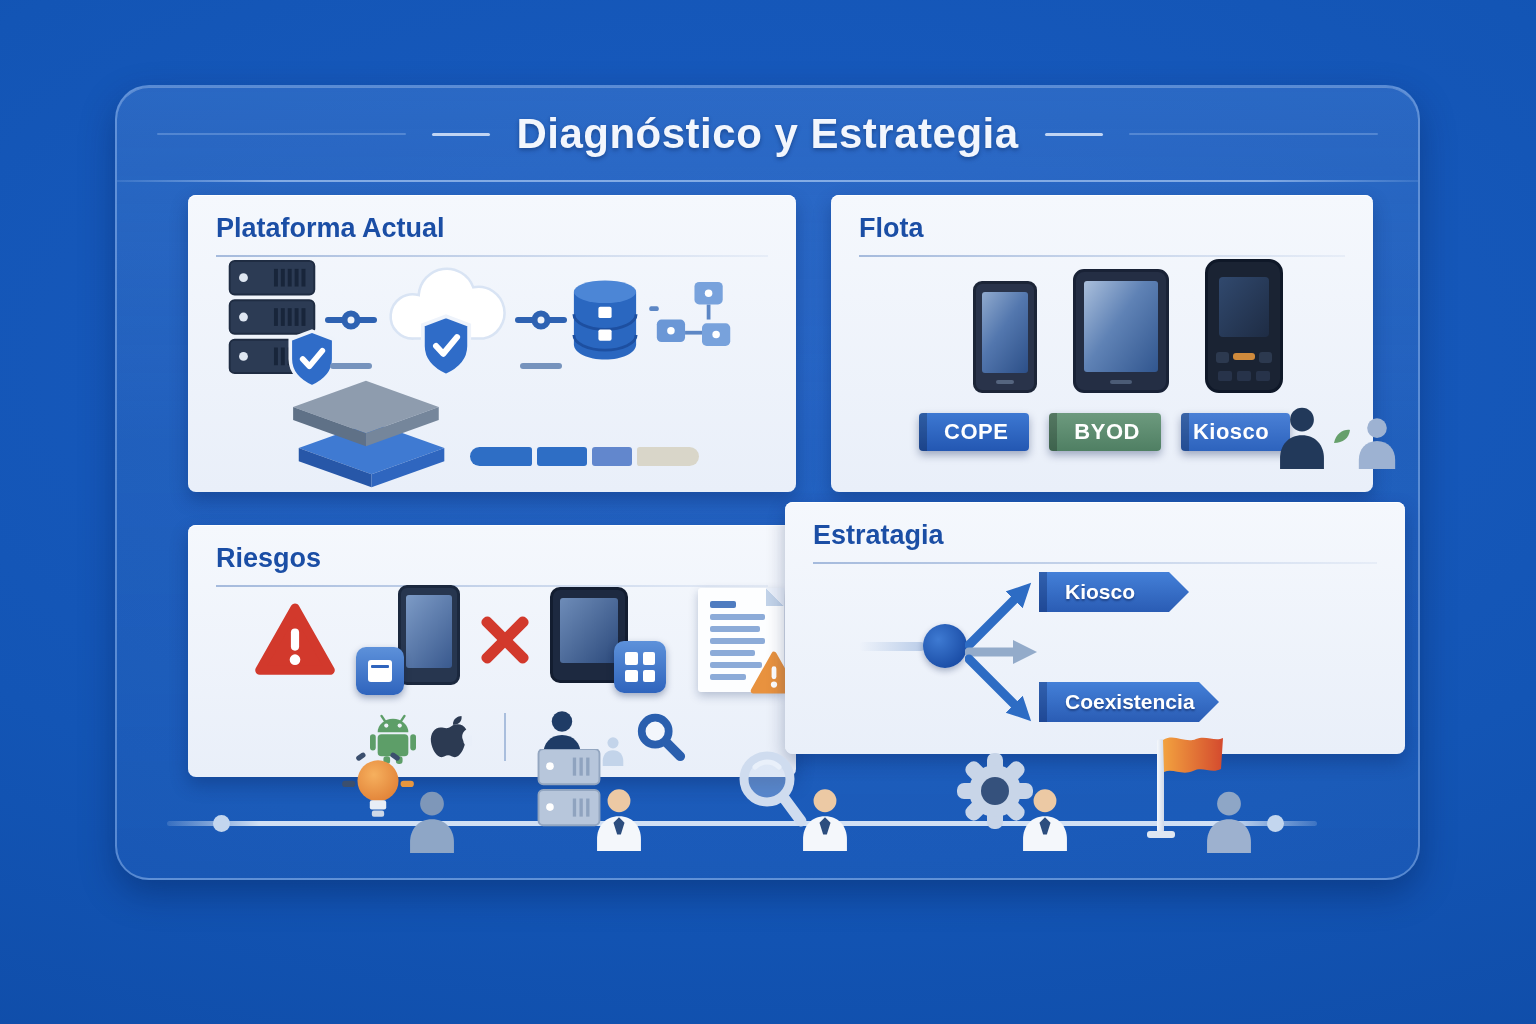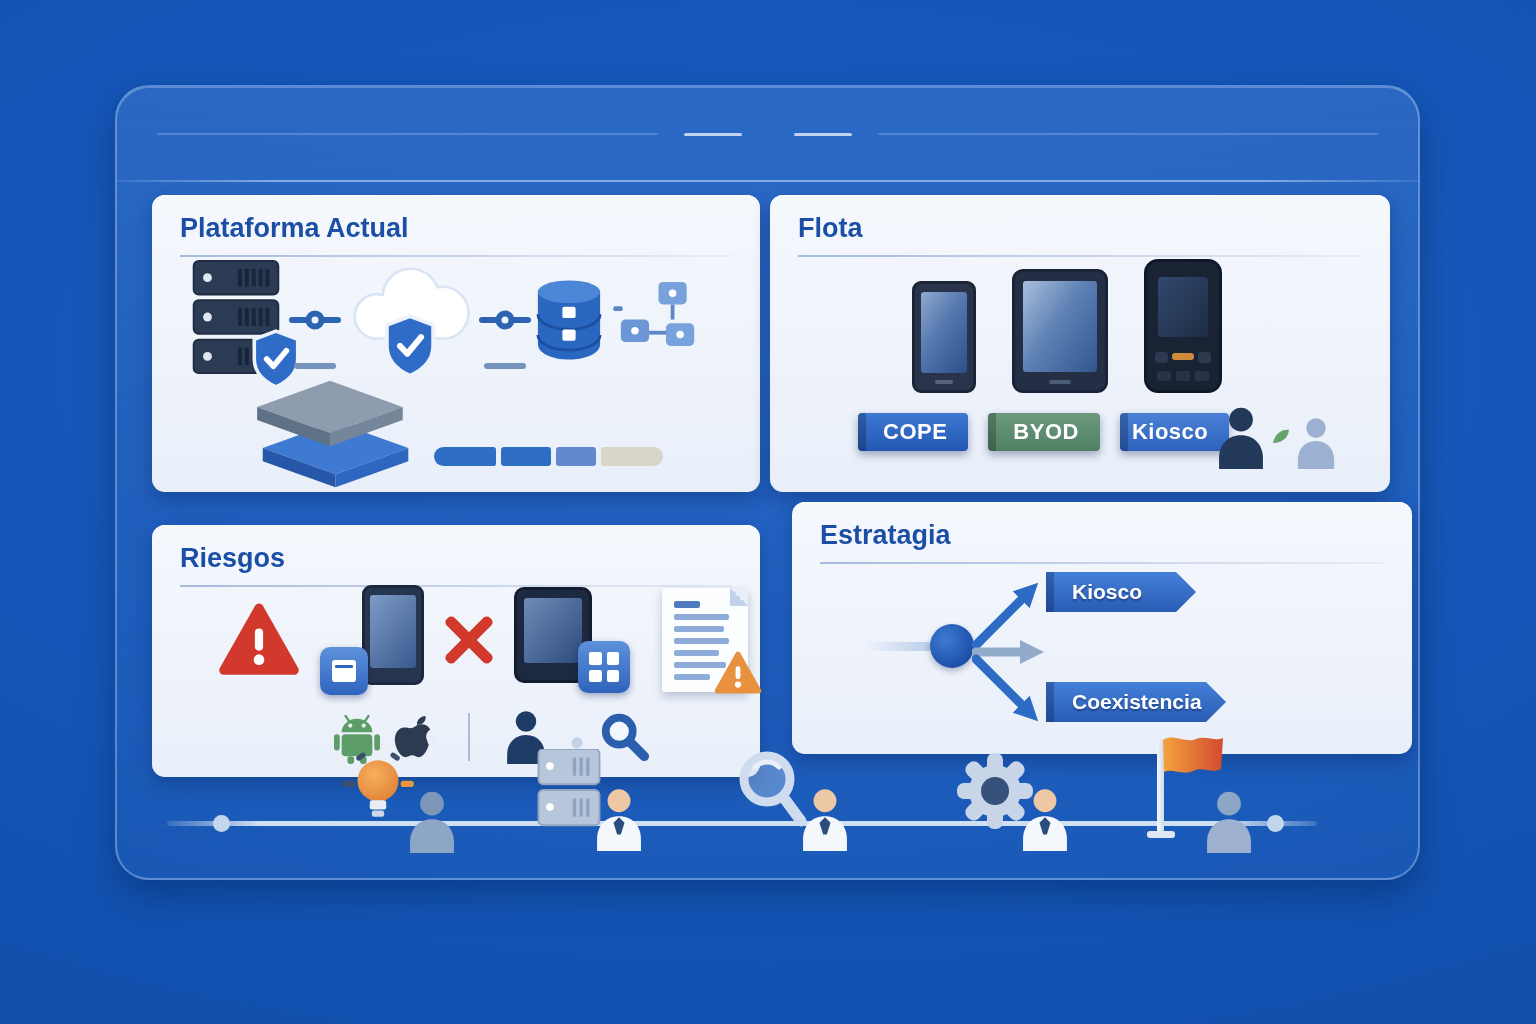--- a/index.html
+++ b/index.html
@@ -13,25 +13,25 @@
   
   .title-row{position:absolute;left:40px;right:40px;top:0;height:94px;display:flex;align-items:center;}
   .edge-line{flex:1;height:2px;background:rgba(190,215,250,.28);border-radius:2px;}
   .title-dash{width:58px;height:3px;background:rgba(218,232,252,.85);border-radius:2px;margin:0 26px;}
   .main-title{font-size:42px;font-weight:700;color:#f2f6fd;letter-spacing:.5px;
     text-shadow:0 2px 4px rgba(2,24,70,.4);white-space:nowrap;}
   .title-divider{position:absolute;left:0;right:0;top:93px;height:2px;
     background:linear-gradient(90deg, rgba(190,215,250,.12), rgba(205,228,255,.55) 12%, rgba(205,228,255,.55) 88%, rgba(190,215,250,.12));}
   
   .panel{position:absolute;background:linear-gradient(180deg,#f5f8fd 0%,#e9eff9 100%);
-    border-radius:13px;box-shadow:0 8px 18px rgba(6,28,80,.30), inset 0 1px 0 #fff;}
+    border-radius:8px;box-shadow:0 8px 18px rgba(6,28,80,.30), inset 0 1px 0 #fff;margin-left:36px;}
   .panel-plataforma{left:35px;top:108px;width:608px;height:297px;}
-  .panel-flota{left:653px;top:108px;width:620px;height:297px;}
+  .panel-flota{left:678px;top:108px;width:542px;height:297px;}
   .panel-riesgos{left:35px;top:438px;width:608px;height:252px;}
-  .panel-estrategia{left:675px;top:415px;width:620px;height:252px;}
+  .panel-estrategia{left:632px;top:415px;width:620px;height:252px;}
   .panel-head{padding:18px 28px 0;font-size:27px;font-weight:700;color:#1b4ea5;}
   .panel-head-line{margin:11px 28px 0;height:2px;
     background:linear-gradient(90deg, rgba(40,90,170,.38), rgba(40,90,170,.06));}
   
   .flow-row{position:absolute;left:38px;top:64px;display:flex;align-items:center;}
   .srv{position:relative;width:96px;height:122px;}
   .shield-sm{position:absolute;}
   .link{position:relative;width:52px;height:6px;background:#2e62b2;border-radius:3px;margin:0 3px;}
   .link .ring{position:absolute;left:50%;top:50%;transform:translate(-50%,-50%);width:19px;height:19px;
     border:6px solid #2e62b2;border-radius:50%;background:#eef2f9;}
@@ -134,20 +134,21 @@
 </style>
 </head>
 <body>
 
 <div class="stage">
   <div class="card">
 
     <div class="title-row">
       <div class="edge-line"></div>
       <div class="title-dash"></div>
+      <div class="main-title">Diagnóstico y Estrategia</div>
       <div class="title-dash"></div>
       <div class="edge-line"></div>
     </div>
     <div class="title-divider"></div>
 
     <div class="panel panel-plataforma">
       <div class="panel-head">Plataforma Actual</div>
       <div class="panel-head-line"></div>
 
       <div class="flow-row">

